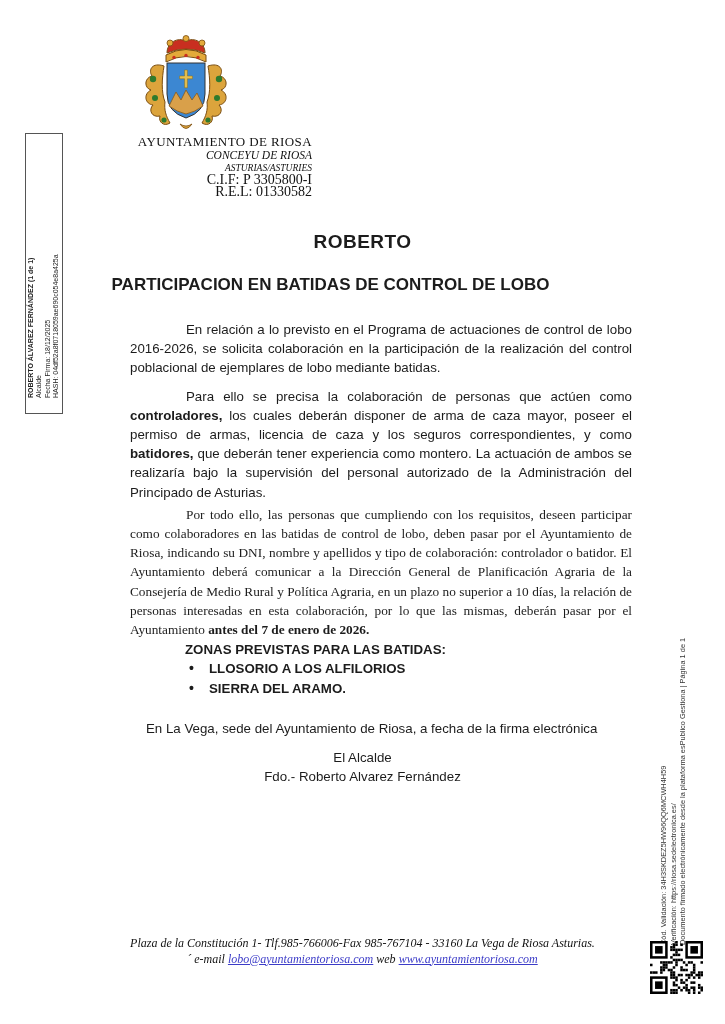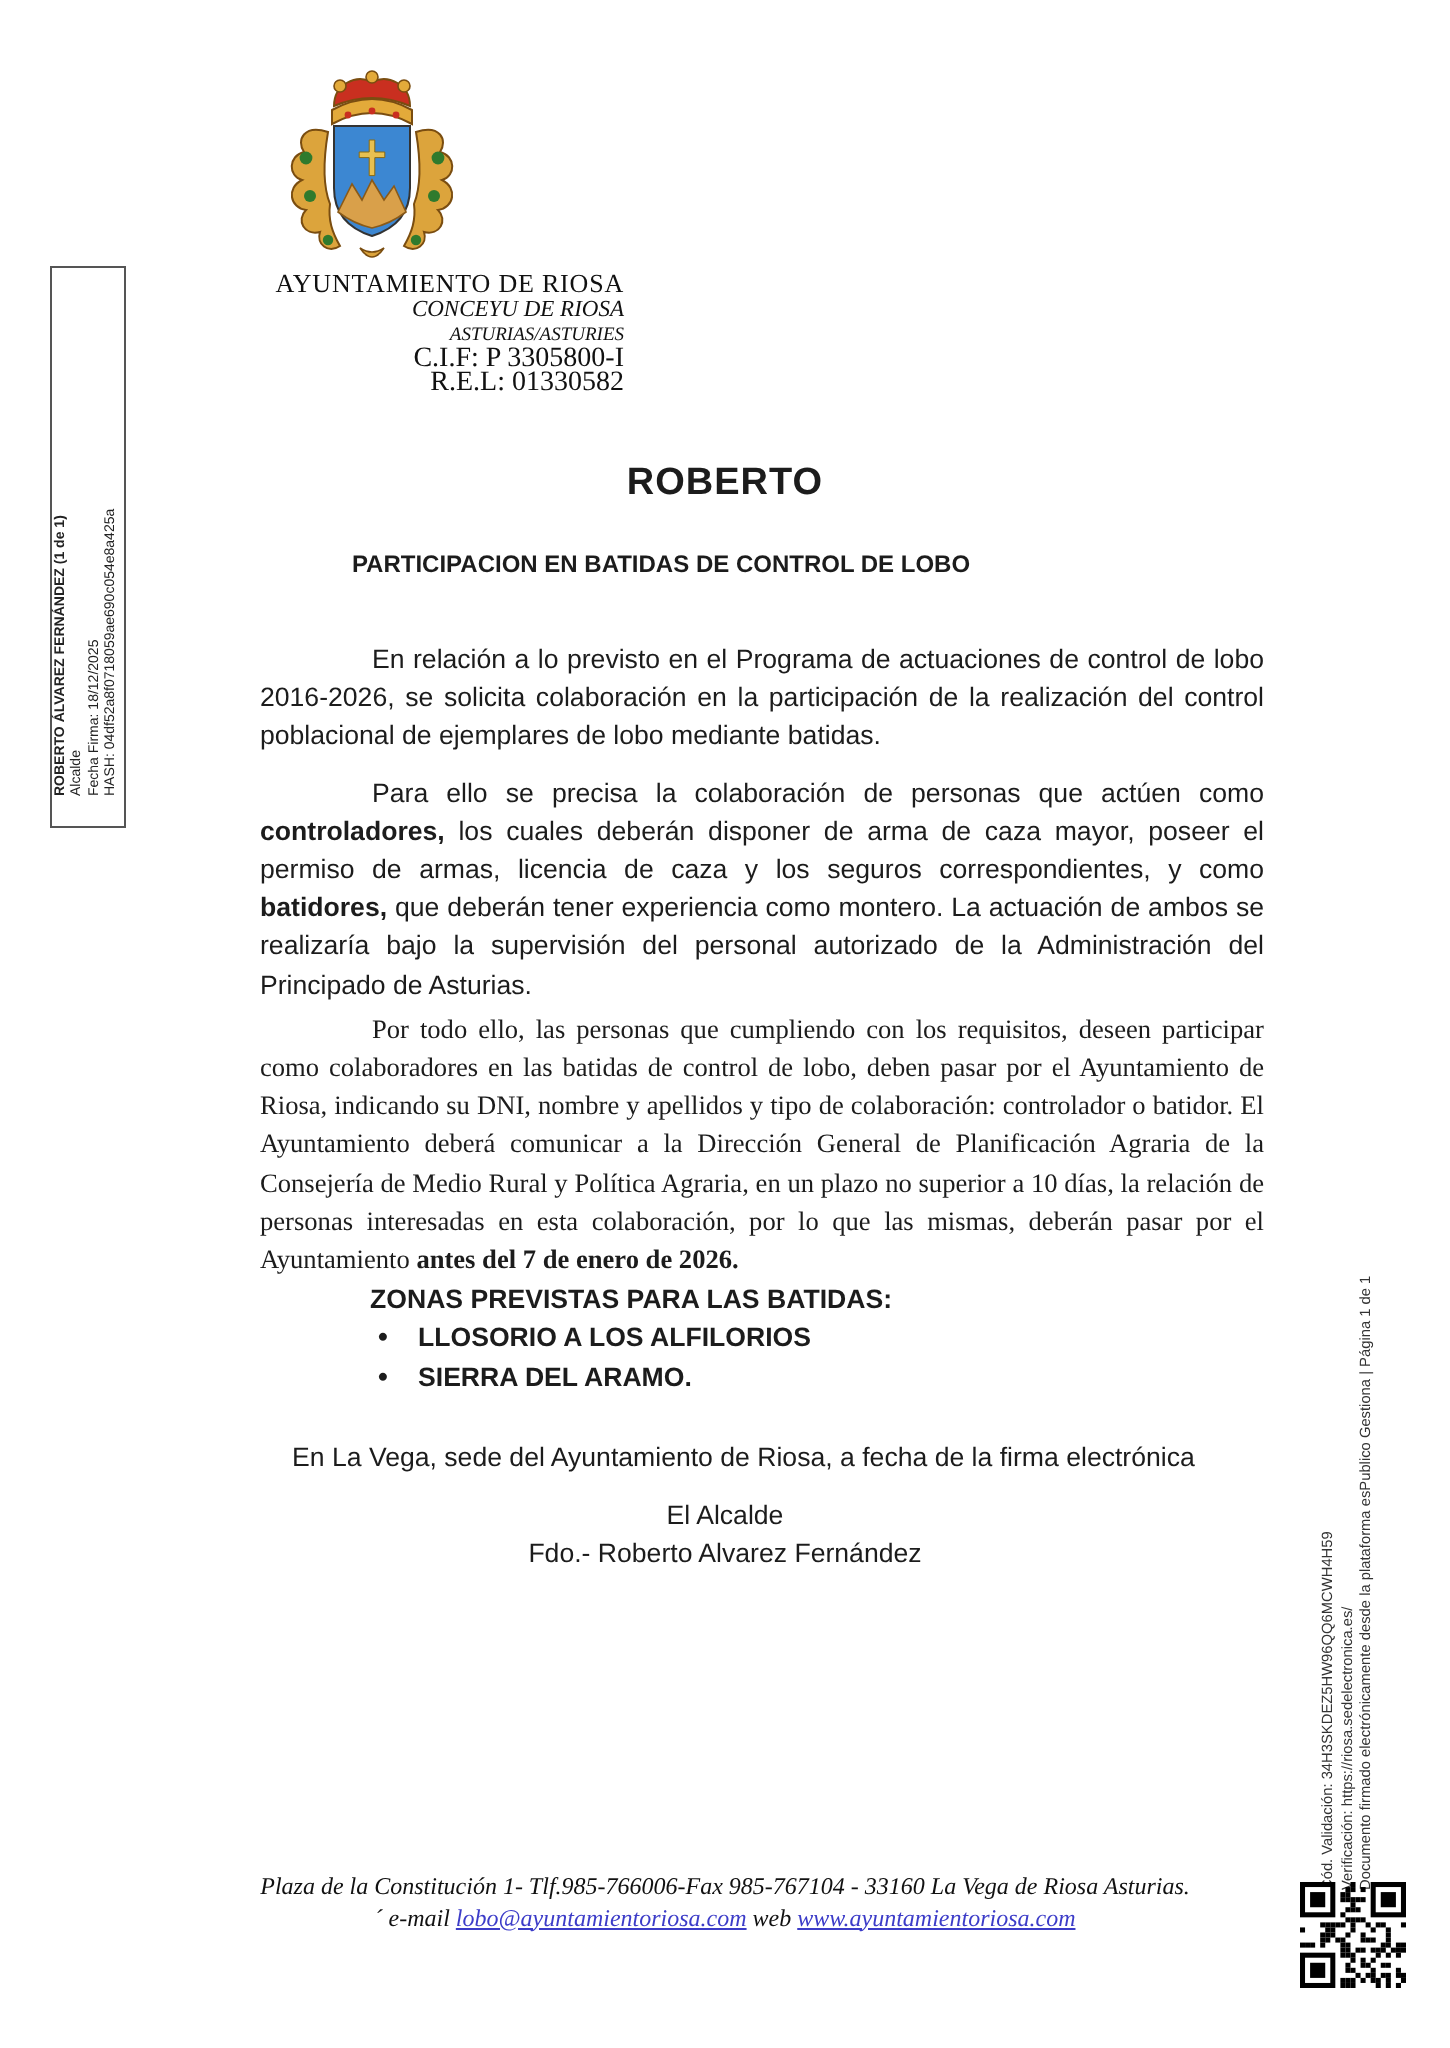--- a/index.html
+++ b/index.html
@@ -20,21 +20,21 @@
        font-family:"Liberation Serif",serif;color:#111;}
   .org .name{font-size:13px;letter-spacing:.4px;line-height:14px;}
   .org .alt{font-style:italic;font-size:11.5px;line-height:13px;}
   .org .region{font-style:italic;font-size:9.5px;line-height:12px;}
   .org .small{font-size:14px;line-height:11.5px;}
 
   
   .doc-title{position:absolute;left:0;top:231px;width:725px;text-align:center;
              font-size:19px;font-weight:bold;letter-spacing:.5px;}
   .doc-subtitle{position:absolute;left:0;top:275px;width:661px;text-align:center;
-             font-size:12px;font-weight:bold;}
+             font-size:17px;font-weight:bold;}
   .body-flow{position:absolute;left:130px;top:320px;width:502px;
              font-size:13.3px;line-height:19.2px;}
   .bp{margin:0;text-align:justify;}
   .indent{text-indent:56px;}
   .bp + .bp{margin-top:9px;}
   #paragraph-3{margin-top:3px;font-family:Liberation Serif, serif;}
   .zones{margin:1px 0 0 55px;font-weight:bold;}
   .zones-heading{margin:0;}
   .zones ul{margin:0;padding:0 0 0 20px;list-style:none;}
   .zones li{position:relative;padding-left:4px;}

